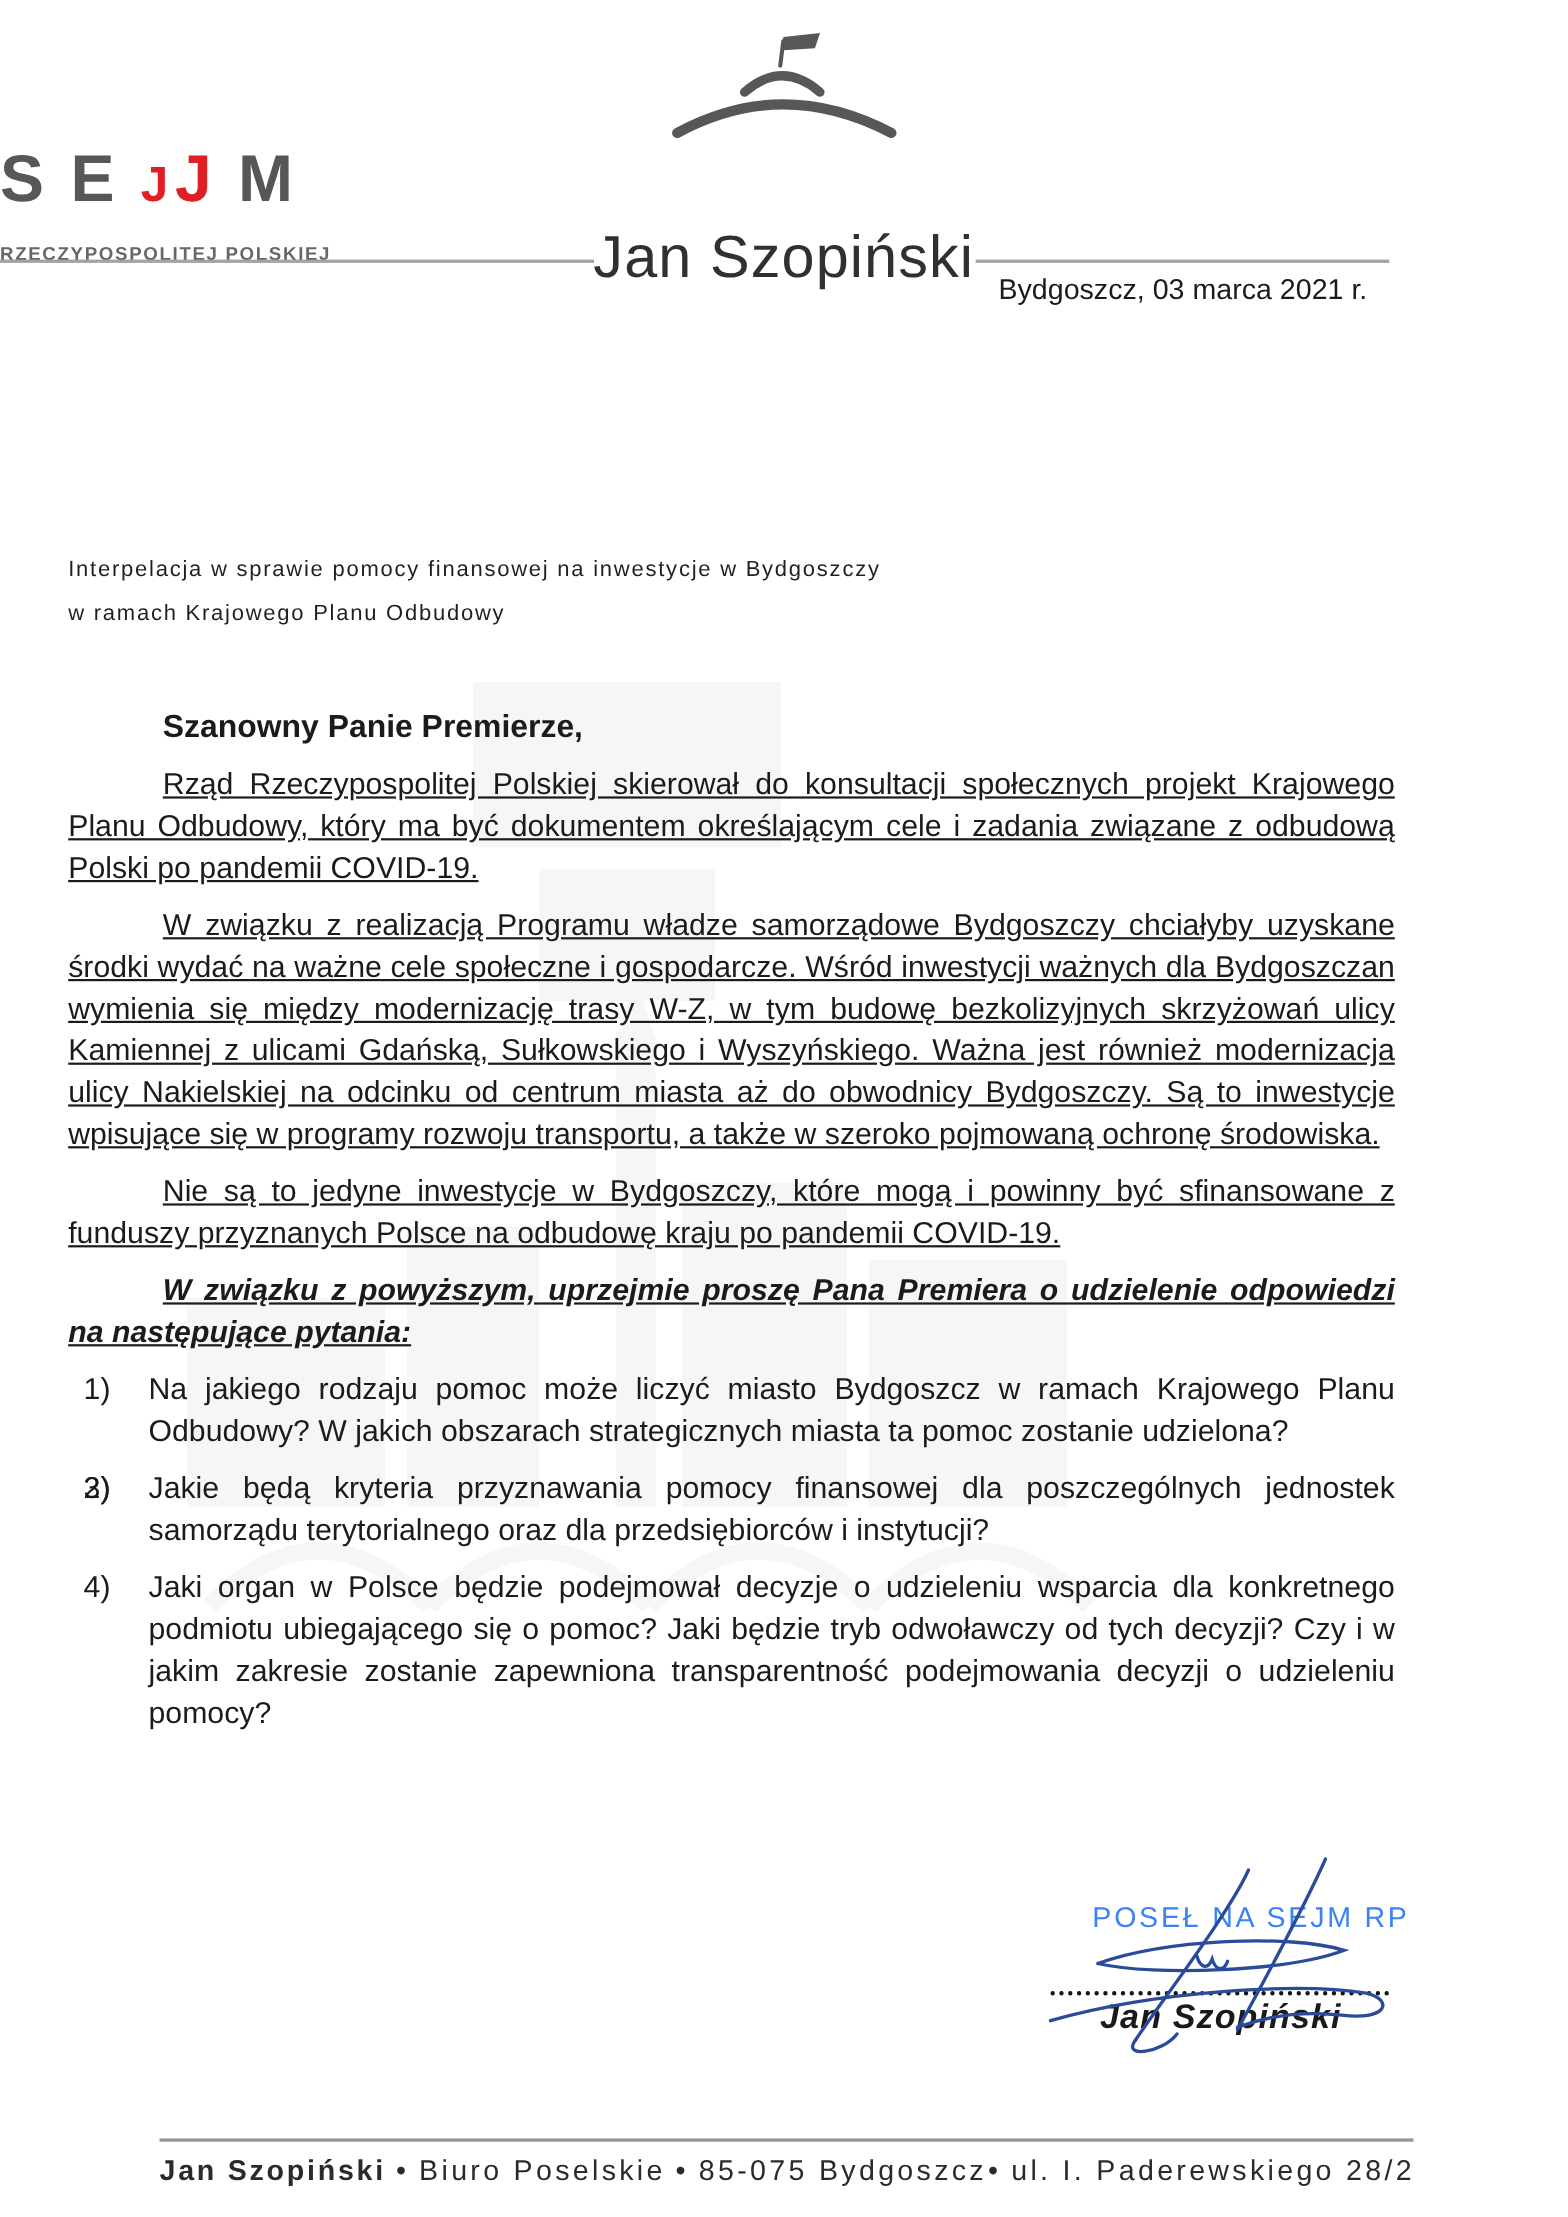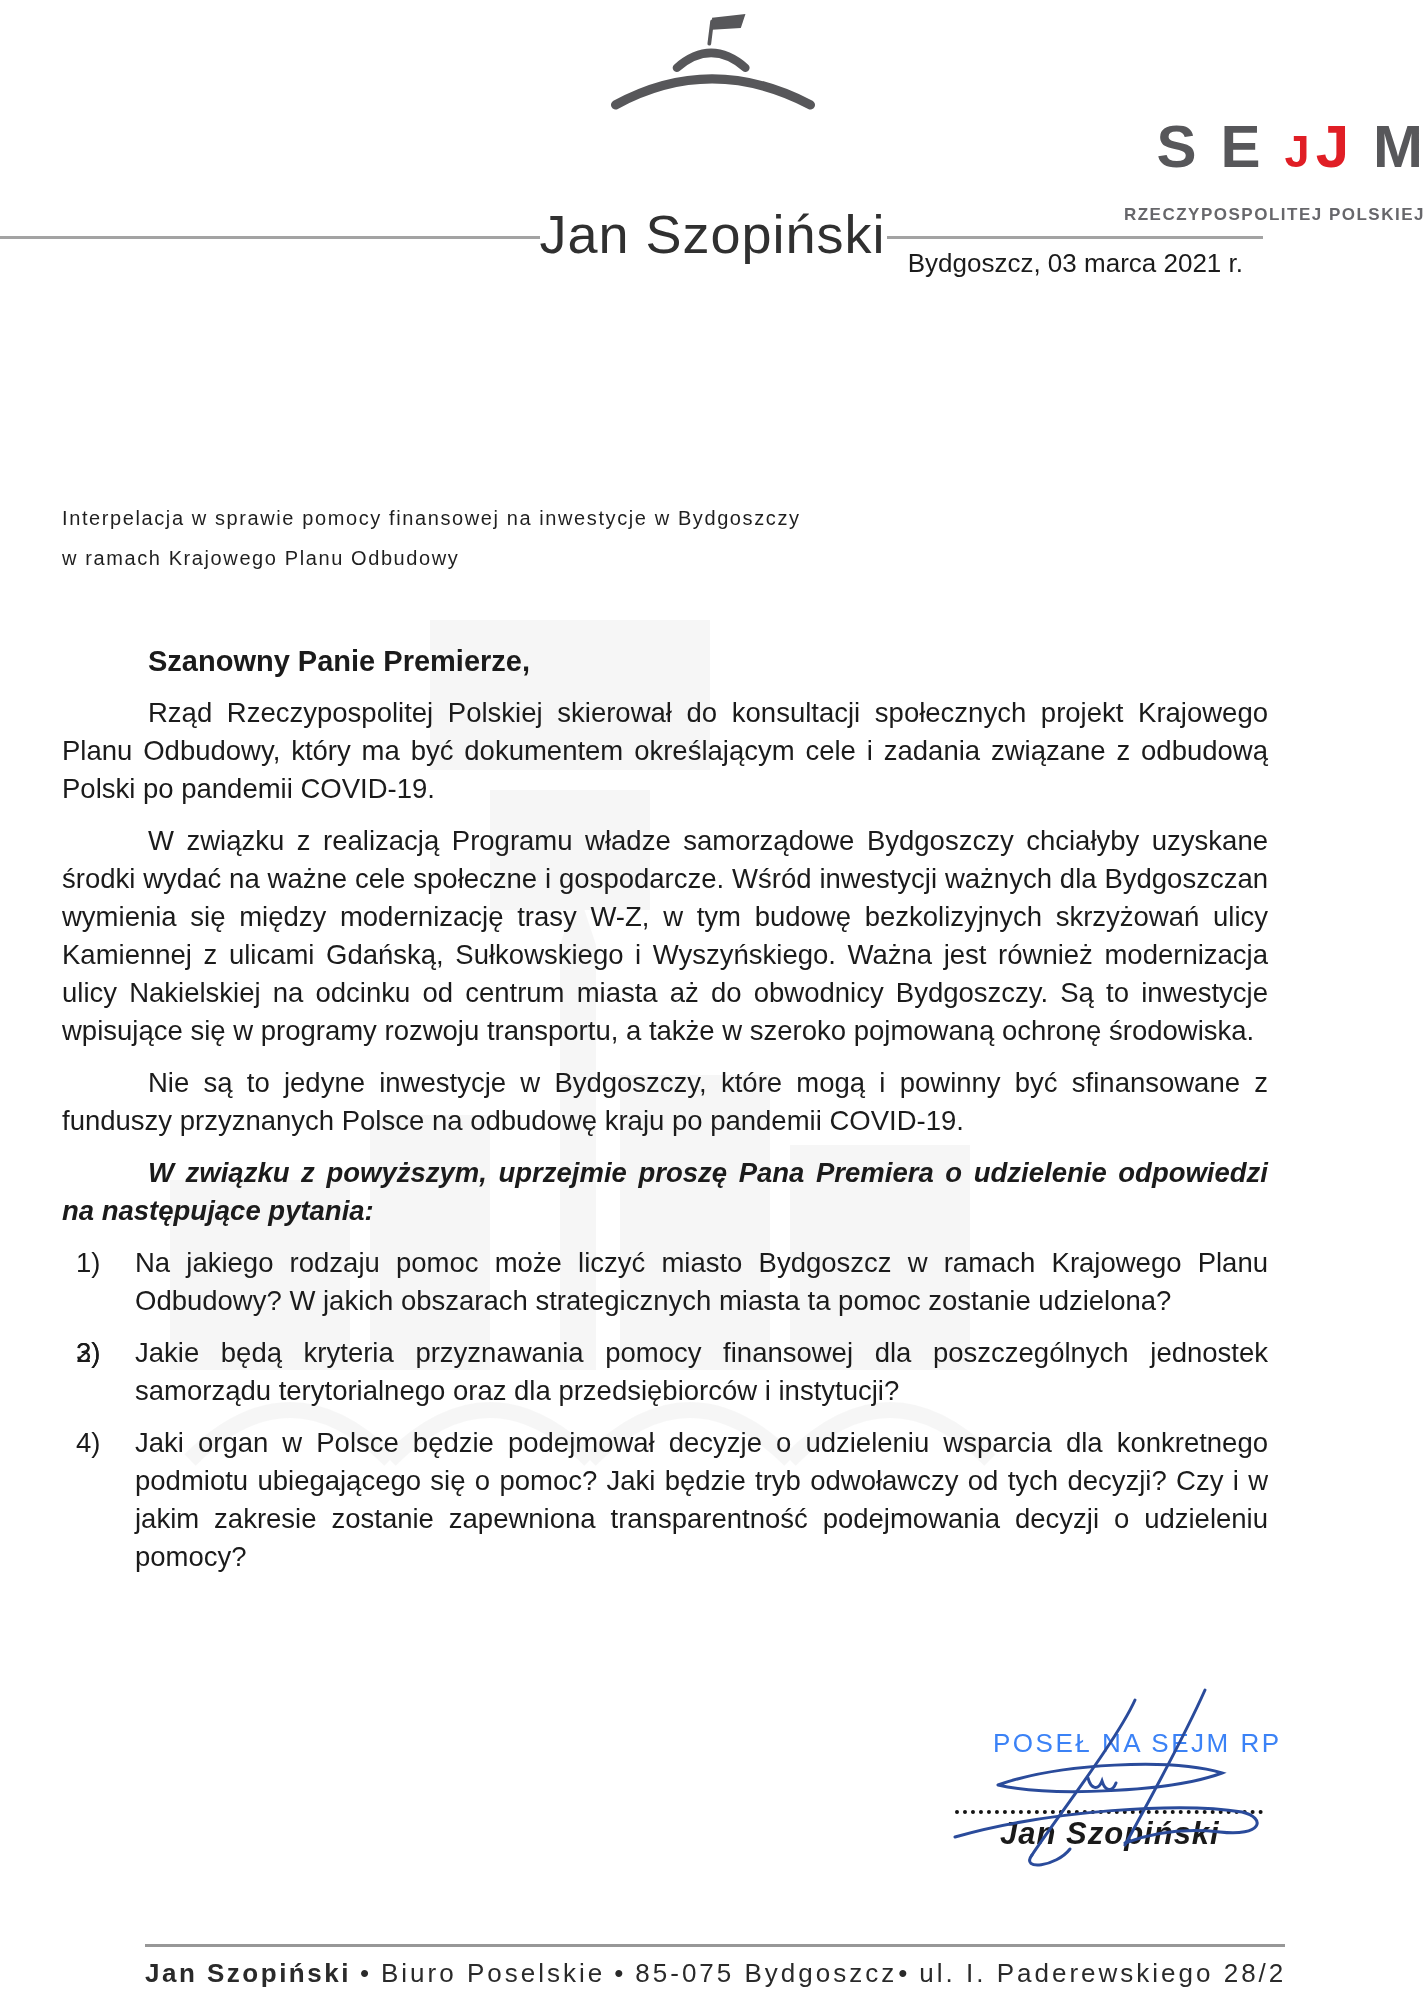--- a/index.html
+++ b/index.html
@@ -3,21 +3,21 @@
 <meta charset="utf-8">
 <style>
   html,body{margin:0;padding:0;background:#ffffff;}
   .page{
     position:relative;width:1425px;height:2015px;background:#fff;overflow:hidden;
     font-family:"Liberation Sans",sans-serif;color:#1b1b1b;
   }
   
   .watermark{position:absolute;left:130px;top:560px;width:960px;height:960px;opacity:.055;pointer-events:none;}
   
-  .logo{position:absolute;left:0;top:14px;width:100%;text-align:right;}
+  .logo{position:absolute;left:0;top:30px;width:100%;text-align:left;}
   .dome{display:block;margin:0 auto;width:230px;height:102px;}
   .sejm-word{margin-top:0;font-size:60px;line-height:62px;font-weight:bold;color:#57575a;letter-spacing:2px;}
   .sejm-word .gap{display:inline-block;width:22px;}
   .sejm-word .j{color:#e01e25;font-weight:bold;}
   .sejm-word .j-small{font-size:45px;}
   .sejm-word .j-big{font-size:60px;margin-left:4px;}
   .logo-sub{margin-top:22px;font-size:17px;font-weight:bold;letter-spacing:1.5px;color:#67676b;}
   
   .sender-name{
     position:absolute;left:0;top:202px;width:100%;text-align:center;
@@ -30,21 +30,21 @@
   
   .addressee{position:absolute;left:745px;top:332px;line-height:37px;}
   .addr-b{font-size:29px;font-weight:bold;}
   .addr-r{font-size:27.5px;}
   
   .doc-title{position:absolute;left:62px;top:498px;width:1206px;text-align:left;
     font-size:20px;letter-spacing:1.6px;line-height:40px;color:#1f1f1f;}
   
   .body{position:absolute;left:62px;top:642px;width:1206px;font-size:27.5px;line-height:38px;}
   .salut{font-weight:bold;font-size:29px;text-indent:86px;margin:0 0 14px 0;}
-  .body p{margin:0 0 14px 0;text-align:justify;text-indent:86px;}
+  .body p{margin:0 0 14px 0;text-align:justify;text-indent:86px;text-decoration:underline;}
   .request{font-weight:bold;font-style:italic;}
   .qlist{margin-top:4px;}
   .q{position:relative;padding-left:73px;margin:14px 0 0 0;text-align:justify;}
   .q .num{position:absolute;left:14px;top:0;}
   
   .sig-role{position:absolute;left:993px;top:1728px;font-size:26px;letter-spacing:2.5px;color:#3b82f6;}
   .sig-dots{position:absolute;left:955px;top:1776px;width:308px;height:34px;border-bottom:4px dotted #141414;}
   .sig-name{position:absolute;left:1000px;top:1816px;font-size:31px;font-weight:bold;font-style:italic;letter-spacing:1px;color:#1a1a1a;}
   .sig-ink{position:absolute;left:920px;top:1645px;width:360px;height:230px;}
   

